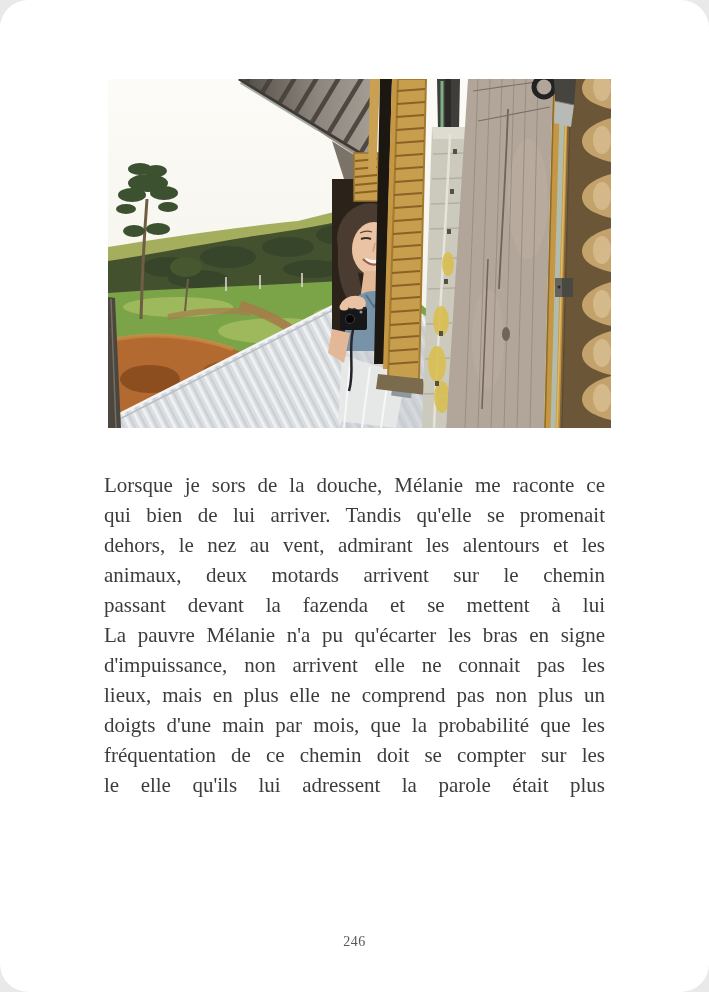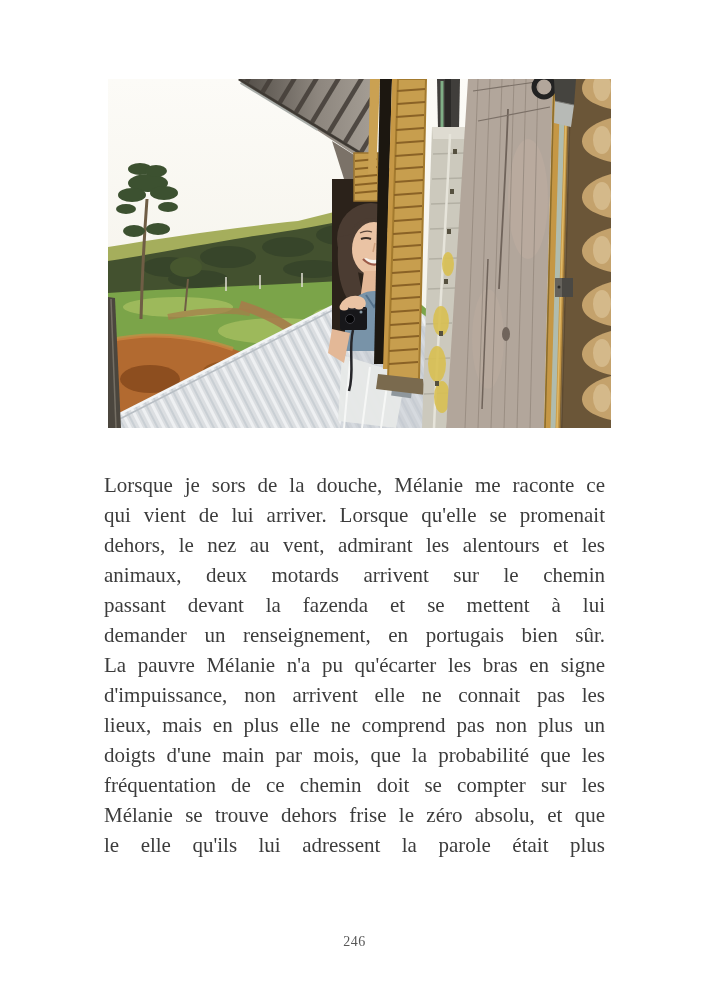--- a/index.html
+++ b/index.html
@@ -3,20 +3,21 @@
 <meta charset="utf-8">
 <style>
   html,body{margin:0;padding:0;background:#e9e9e9;}
   .page{
     position:relative;
     width:709px;height:992px;
     margin:0 auto;
     background:var(--page-bg,#ffffff);
     overflow:hidden;
     font-family:"Liberation Serif","DejaVu Serif",serif;
+    border-radius:28px;
   }
   .photo{
     position:absolute;left:108px;top:79px;width:503px;height:349px;
   }
   .photo svg{display:block;width:503px;height:349px;}
   .body-text{
     position:absolute;left:104px;top:470px;width:501px;
     color:var(--ink,#3c3c3c);
     font-size:21px;line-height:30px;
   }
@@ -325,29 +326,27 @@
           <rect x="447" y="199" width="18" height="19" fill="#4a4843"></rect>
           <rect x="447" y="199" width="7" height="19" fill="#66635c"></rect>
           <circle cx="451" cy="208" r="1.5" fill="#2b2a27"></circle>
         </g>
       </g>
     </svg>
   </figure>
 
   <div class="body-text">
     <div class="line">Lorsque je sors de la douche, Mélanie me raconte ce</div>
-    <div class="line">qui vient de lui arriver. Lorsque qu'elle se promenait</div>
+    <div class="line">qui bien de lui arriver. Tandis qu'elle se promenait</div>
     <div class="line">dehors, le nez au vent, admirant les alentours et les</div>
     <div class="line">animaux, deux motards arrivent sur le chemin</div>
     <div class="line">passant devant la fazenda et se mettent à lui</div>
-    <div class="line">demander un renseignement, en portugais bien sûr.</div>
     <div class="line">La pauvre Mélanie n'a pu qu'écarter les bras en signe</div>
     <div class="line">d'impuissance, non arrivent elle ne connait pas les</div>
     <div class="line">lieux, mais en plus elle ne comprend pas non plus un</div>
     <div class="line">doigts d'une main par mois, que la probabilité que les</div>
     <div class="line">fréquentation de ce chemin doit se compter sur les</div>
-    <div class="line">Mélanie se trouve dehors frise le zéro absolu, et que</div>
     <div class="line">le elle qu'ils lui adressent la parole était plus</div>
   </div>
 
   <div class="page-number">246</div>
 
 </div>
 
 </body></html>

